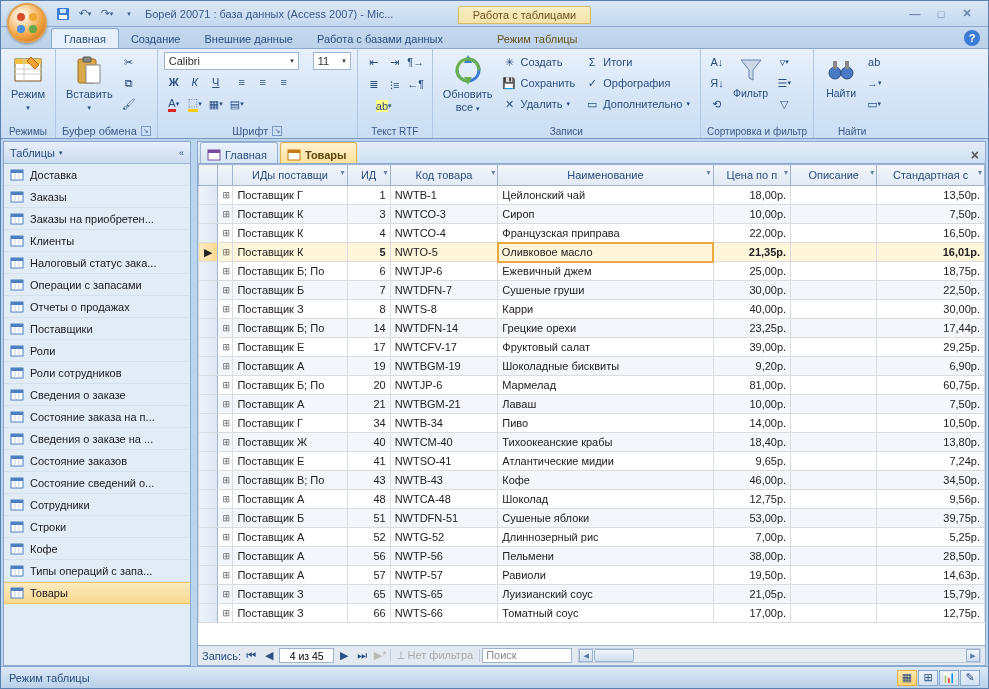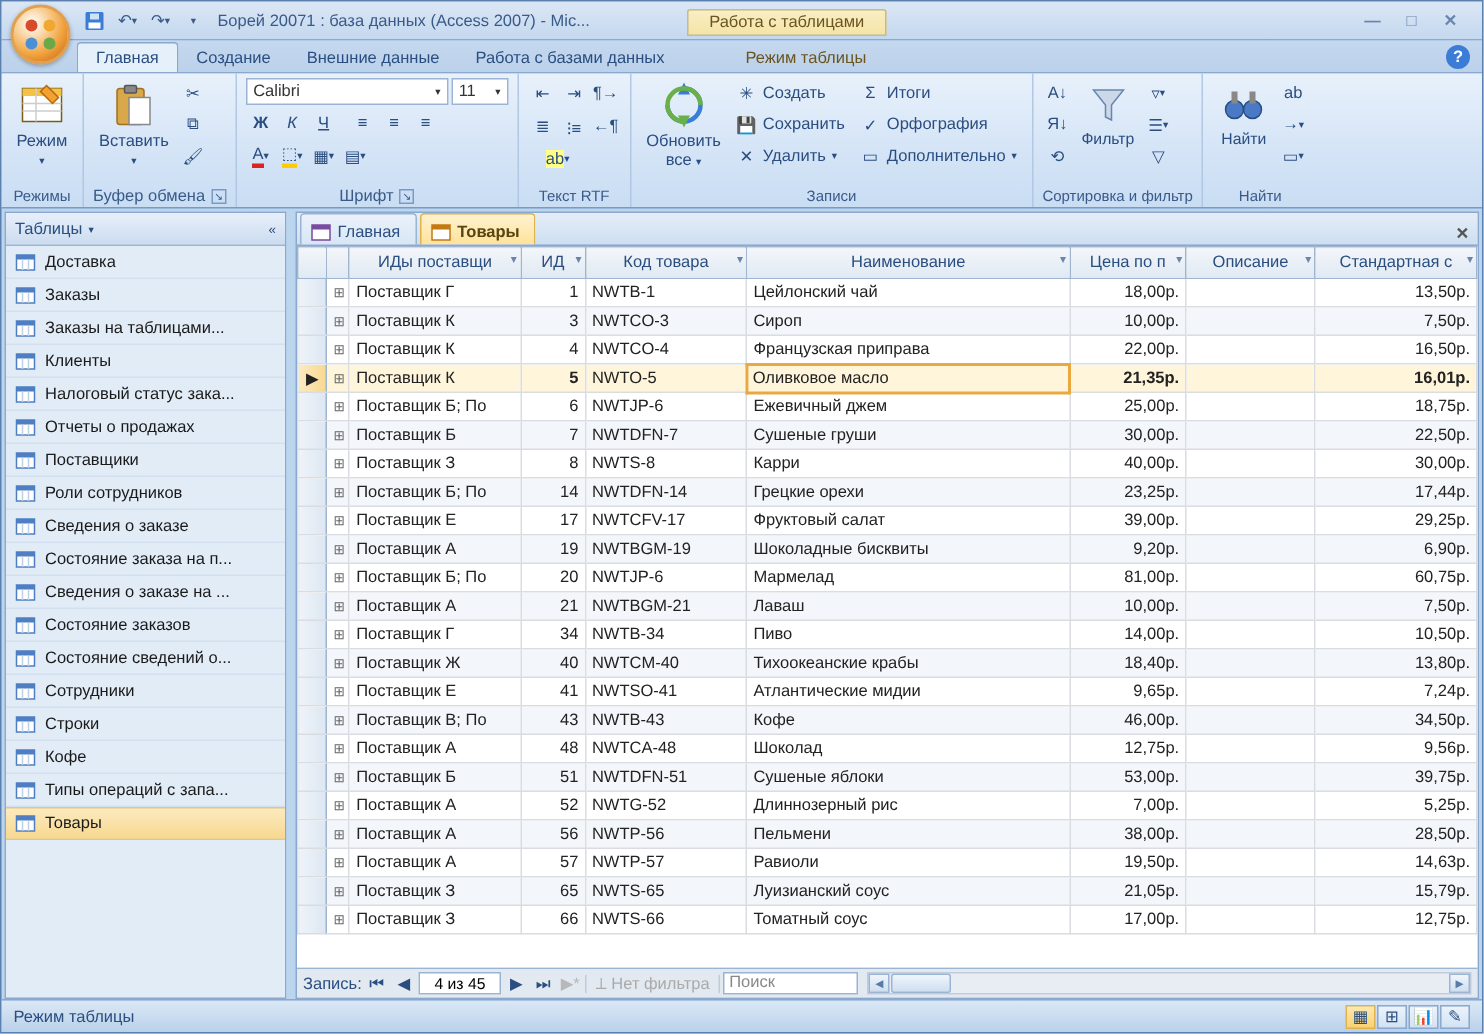--- a/index.html
+++ b/index.html
@@ -27,21 +27,21 @@
 
 .ribbon { height: 90px; background: linear-gradient(#e8f1fb, #d7e6f7 50%, #c9ddf3); border-bottom: 1px solid #7a9ac4; display: flex; }
 .ribbon-group { border-right: 1px solid #b0c8e4; padding: 3px 6px 0; display: flex; flex-direction: column; }
 .ribbon-group-body { flex: 1; display: flex; align-items: flex-start; gap: 2px;}
 .ribbon-group-label { text-align: left; font-size: 10px; color: #3a5a8a; padding: 2px 0 1px; display:flex; justify-content:center; align-items:center; gap:4px;}
 .dialog-launcher { width:10px; height:10px; border:1px solid #7a9ac4; font-size:7px; display:flex; align-items:center; justify-content:center; cursor:pointer;}
 .big-btn { display: flex; flex-direction: column; align-items: center; gap: 2px; padding: 2px 4px; cursor: pointer; color: #2a4e80; min-width:42px;}
 .big-btn .icon { width: 32px; height: 32px; display:flex; align-items:center; justify-content:center;}
 .big-btn .lbl { font-size: 10.5px; text-align: center; line-height: 1.1; white-space:pre;}
 .small-controls { display:flex; flex-direction:column; gap:2px;}
-.font-row { display:flex; gap:2px;}
+.font-row { display:flex; gap:14px;}
 .font-combo { background:white; border:1px solid #9bb4d4; height:18px; padding: 0 4px; display:flex; align-items:center; justify-content:space-between; color:#333;}
 .font-combo.name { width:135px;}
 .font-combo.size { width:38px;}
 .btn-row { display:flex; gap:1px;}
 .sq-btn { width:20px; height:20px; border:1px solid transparent; display:flex; align-items:center; justify-content:center; cursor:pointer; color:#2a4e80; font-size:11px;}
 .txt-btn { height:20px; display:flex; align-items:center; gap:4px; padding:0 4px; cursor:pointer; color:#2a4e80; white-space:nowrap;}
 .txt-btn .sicon { width:14px; height:14px; display:inline-flex; align-items:center; justify-content:center;}
 .col3 { display:flex; flex-direction:column; gap:1px;}
 
 
@@ -391,21 +391,21 @@
         </div>
         <div class="nav-item">
           <span class="ticon">
             <svg width="14" height="14" viewBox="0 0 14 14">
               <rect x="1" y="2" width="12" height="10" fill="#fff" stroke="#4d7fc2"></rect>
               <rect x="1" y="2" width="12" height="3" fill="#4d7fc2"></rect>
               <line x1="5" y1="5" x2="5" y2="12" stroke="#c0d0e4"></line>
               <line x1="9" y1="5" x2="9" y2="12" stroke="#c0d0e4"></line>
             </svg>
           </span>
-          <span class="txt">Заказы на таблицами...</span>
+          <span class="txt">Заказы на приобретен...</span>
         </div>
         <div class="nav-item">
           <span class="ticon">
             <svg width="14" height="14" viewBox="0 0 14 14">
               <rect x="1" y="2" width="12" height="10" fill="#fff" stroke="#4d7fc2"></rect>
               <rect x="1" y="2" width="12" height="3" fill="#4d7fc2"></rect>
               <line x1="5" y1="5" x2="5" y2="12" stroke="#c0d0e4"></line>
               <line x1="9" y1="5" x2="9" y2="12" stroke="#c0d0e4"></line>
             </svg>
           </span>
@@ -424,32 +424,54 @@
         </div>
         <div class="nav-item">
           <span class="ticon">
             <svg width="14" height="14" viewBox="0 0 14 14">
               <rect x="1" y="2" width="12" height="10" fill="#fff" stroke="#4d7fc2"></rect>
               <rect x="1" y="2" width="12" height="3" fill="#4d7fc2"></rect>
               <line x1="5" y1="5" x2="5" y2="12" stroke="#c0d0e4"></line>
               <line x1="9" y1="5" x2="9" y2="12" stroke="#c0d0e4"></line>
             </svg>
           </span>
+          <span class="txt">Операции с запасами</span>
+        </div>
+        <div class="nav-item">
+          <span class="ticon">
+            <svg width="14" height="14" viewBox="0 0 14 14">
+              <rect x="1" y="2" width="12" height="10" fill="#fff" stroke="#4d7fc2"></rect>
+              <rect x="1" y="2" width="12" height="3" fill="#4d7fc2"></rect>
+              <line x1="5" y1="5" x2="5" y2="12" stroke="#c0d0e4"></line>
+              <line x1="9" y1="5" x2="9" y2="12" stroke="#c0d0e4"></line>
+            </svg>
+          </span>
           <span class="txt">Отчеты о продажах</span>
         </div>
         <div class="nav-item">
           <span class="ticon">
             <svg width="14" height="14" viewBox="0 0 14 14">
               <rect x="1" y="2" width="12" height="10" fill="#fff" stroke="#4d7fc2"></rect>
               <rect x="1" y="2" width="12" height="3" fill="#4d7fc2"></rect>
               <line x1="5" y1="5" x2="5" y2="12" stroke="#c0d0e4"></line>
               <line x1="9" y1="5" x2="9" y2="12" stroke="#c0d0e4"></line>
             </svg>
           </span>
           <span class="txt">Поставщики</span>
+        </div>
+        <div class="nav-item">
+          <span class="ticon">
+            <svg width="14" height="14" viewBox="0 0 14 14">
+              <rect x="1" y="2" width="12" height="10" fill="#fff" stroke="#4d7fc2"></rect>
+              <rect x="1" y="2" width="12" height="3" fill="#4d7fc2"></rect>
+              <line x1="5" y1="5" x2="5" y2="12" stroke="#c0d0e4"></line>
+              <line x1="9" y1="5" x2="9" y2="12" stroke="#c0d0e4"></line>
+            </svg>
+          </span>
+          <span class="txt">Роли</span>
         </div>
         <div class="nav-item">
           <span class="ticon">
             <svg width="14" height="14" viewBox="0 0 14 14">
               <rect x="1" y="2" width="12" height="10" fill="#fff" stroke="#4d7fc2"></rect>
               <rect x="1" y="2" width="12" height="3" fill="#4d7fc2"></rect>
               <line x1="5" y1="5" x2="5" y2="12" stroke="#c0d0e4"></line>
               <line x1="9" y1="5" x2="9" y2="12" stroke="#c0d0e4"></line>
             </svg>
           </span>

